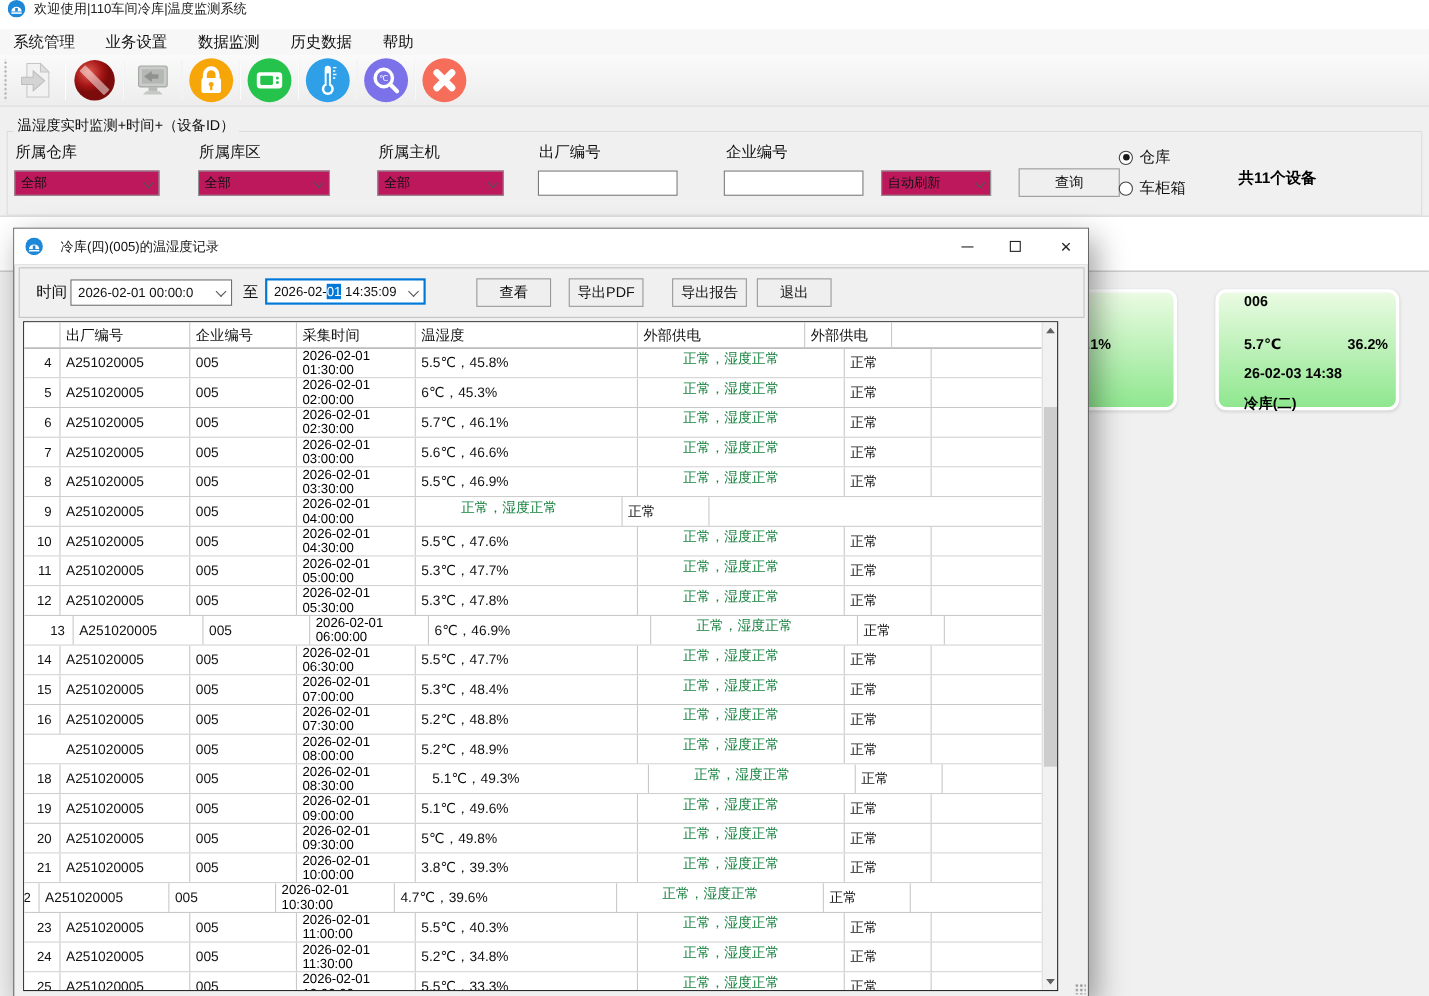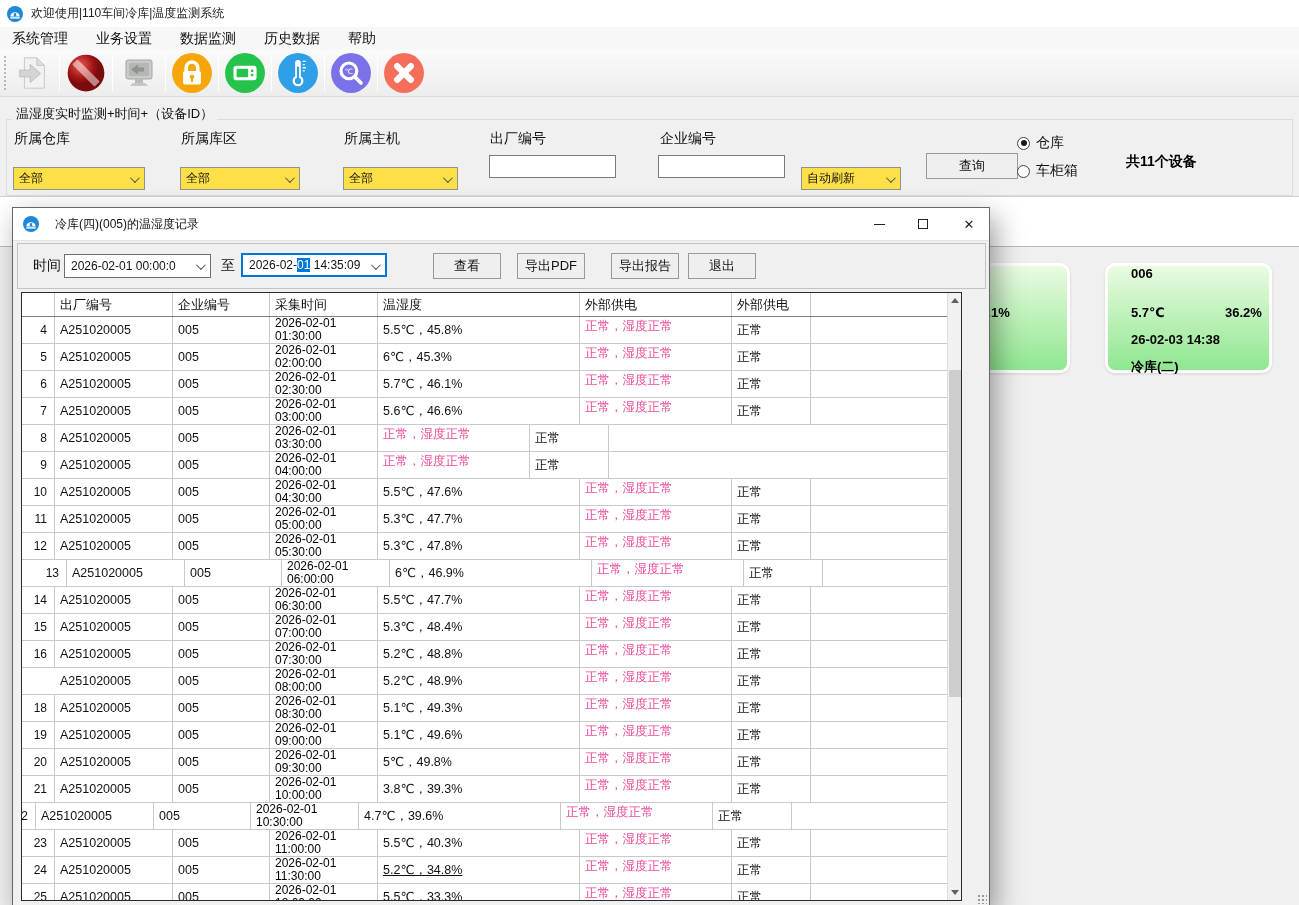--- a/index.html
+++ b/index.html
@@ -1,21 +1,21 @@
 <!DOCTYPE html>
 <html><head>
 <meta charset="utf-8">
 <style>
   * { margin:0; padding:0; box-sizing:border-box; }
   html,body { width:1299px; height:905px; overflow:hidden;
     font-family:"Liberation Sans","DejaVu Sans",sans-serif; background:#f0f0f0; }
 
   
   .titlebar { position:absolute; left:0; top:0; width:1299px; height:27px; background:#ffffff;
-    display:flex; align-items:center; }
+    display:flex; align-items:flex-start; }
   .app-icon { width:16px; height:16px; margin:0 8px 0 7px; flex:0 0 auto; }
   .title-text { font-size:12px; color:#222; }
 
   .menubar { position:absolute; left:0; top:27px; width:1299px; height:23px; background:#f7f7f7;
     display:flex; align-items:center; padding-left:2px; }
   .menu-item { font-size:14px; color:#111; padding:2px 10px; margin-right:8px; cursor:default; }
 
   .toolbar { position:absolute; left:0; top:50px; width:1299px; height:47px;
     background:linear-gradient(#fafafa,#ededed); border-bottom:1px solid #dcdcdc;
     display:flex; align-items:center; }
@@ -24,21 +24,21 @@
     background-size:4px 4px; background-repeat:repeat-y; background-position:center; }
   .tb-item { width:42px; height:42px; margin:0 5px; display:flex; align-items:center; justify-content:center; }
   .tb-sep { width:1px; height:36px; background:#d6d6d6; border-right:1px solid #ffffff; }
 
   
   .filter-box { position:absolute; left:6px; top:119px; width:1287px; height:77px;
     border:1px solid #dcdcdc; }
   .filter-legend { position:absolute; left:12px; top:105px; font-size:13px; color:#111;
     background:#f0f0f0; padding:0 4px; }
   .f-label { position:absolute; font-size:14px; color:#111; top:130px; }
-  .combo { position:absolute; top:167px; height:23px; background:#fde047; border:1px solid #919191;
+  .combo { position:absolute; top:155px; height:23px; background:#be185d; border:1px solid #919191;
     font-size:12px; color:#111; display:flex; align-items:center; padding-left:5px; }
   .combo .chev, .picker .chev { position:absolute; right:7px; top:8px; width:7px; height:7px;
     border-right:1.5px solid #555; border-bottom:1.5px solid #555; transform:rotate(45deg) translateY(-2px); }
   .tfield { position:absolute; top:155px; height:23px; background:#fff; border:1px solid #7a7a7a; }
   .btn { background:#efefef; border:1px solid #999; font-size:13px; color:#111;
     display:flex; align-items:center; justify-content:center; }
   .radio-row { position:absolute; display:flex; align-items:center; font-size:14px; color:#111; }
   .radio { width:13px; height:13px; border:1px solid #444; border-radius:50%; margin-right:6px;
     display:flex; align-items:center; justify-content:center; background:#fff; }
   .radio.sel::after { content:""; width:6px; height:6px; border-radius:50%; background:#1a1a1a; }
@@ -84,21 +84,21 @@
   .g-head { display:flex; height:24px; border-bottom:1px solid #7d7d7d; background:#fff; }
   .g-head .gc { font-size:13px; color:#111; display:flex; align-items:center; padding-left:5px; }
   .g-row { display:flex; height:27px; border-bottom:1px solid #c9c9c9; background:#fff; }
   .gc { border-right:1px solid #c9c9c9; overflow:hidden; flex:0 0 auto; }
   .gc.num { display:flex; align-items:center; justify-content:flex-end; padding-right:7px;
     font-size:12px; color:#111; }
   .gc.txt { display:flex; align-items:center; padding-left:5px; font-size:12.5px; color:#111; }
   .gc.two { font-size:12px; line-height:13px; white-space:pre-line; display:flex; align-items:center;
     padding-left:5px; }
   .gc.topal { display:flex; align-items:flex-start; padding-top:1px; padding-left:5px;
-    font-size:12.5px; color:#ec4899; }
+    font-size:12.5px; color:#15803d;margin-left:36px; }
   .gc.fill { border-right:none; flex:1 1 auto; }
   .vscroll { position:absolute; right:0; top:0; width:14px; height:100%; background:#f1f1f1;
     border-left:1px solid #dcdcdc; }
   .vs-arrow { position:absolute; left:0; width:14px; height:15px; display:flex; align-items:center;
     justify-content:center; }
   .tri-up { width:0; height:0; border-left:4px solid transparent; border-right:4px solid transparent;
     border-bottom:5px solid #606060; }
   .tri-dn { width:0; height:0; border-left:4px solid transparent; border-right:4px solid transparent;
     border-top:5px solid #606060; }
   .vs-thumb { position:absolute; left:1px; width:12px; background:#cdcdcd; }
@@ -365,20 +365,21 @@
           <div class="gc topal" style="width: 152px;">正常，湿度正常</div>
           <div class="gc txt" style="width: 79px;">正常</div>
           <div class="gc fill"></div>
         </div>
         <div class="g-row">
           <div class="gc num" style="width: 33px;">8</div>
           <div class="gc txt" style="width: 118px;">A251020005</div>
           <div class="gc txt" style="width: 97px;">005</div>
           <div class="gc two" style="width: 108px;">2026-02-01
 03:30:00</div>
+          <div class="gc txt" style="width: 202px;">5.5℃，46.9%</div>
           <div class="gc topal" style="width: 152px;">正常，湿度正常</div>
           <div class="gc txt" style="width: 79px;">正常</div>
           <div class="gc fill"></div>
         </div>
         <div class="g-row">
           <div class="gc num" style="width: 33px;">9</div>
           <div class="gc txt" style="width: 118px;">A251020005</div>
           <div class="gc txt" style="width: 97px;">005</div>
           <div class="gc two" style="width: 108px;">2026-02-01
 04:00:00</div>
@@ -473,21 +474,21 @@
           <div class="gc topal" style="width: 152px;">正常，湿度正常</div>
           <div class="gc txt" style="width: 79px;">正常</div>
           <div class="gc fill"></div>
         </div>
         <div class="g-row">
           <div class="gc num" style="width: 33px;">18</div>
           <div class="gc txt" style="width: 118px;">A251020005</div>
           <div class="gc txt" style="width: 97px;">005</div>
           <div class="gc two" style="width: 108px;">2026-02-01
 08:30:00</div>
-          <div class="gc txt" style="width: 202px;">5.1℃，49.3%</div>
+          <div class="gc txt" style="width: 202px; margin-left: 10px;">5.1℃，49.3%</div>
           <div class="gc topal" style="width: 152px;">正常，湿度正常</div>
           <div class="gc txt" style="width: 79px;">正常</div>
           <div class="gc fill"></div>
         </div>
         <div class="g-row">
           <div class="gc num" style="width: 33px;">19</div>
           <div class="gc txt" style="width: 118px;">A251020005</div>
           <div class="gc txt" style="width: 97px;">005</div>
           <div class="gc two" style="width: 108px;">2026-02-01
 09:00:00</div>
@@ -539,21 +540,21 @@
           <div class="gc topal" style="width: 152px;">正常，湿度正常</div>
           <div class="gc txt" style="width: 79px;">正常</div>
           <div class="gc fill"></div>
         </div>
         <div class="g-row">
           <div class="gc num" style="width: 33px;">24</div>
           <div class="gc txt" style="width: 118px;">A251020005</div>
           <div class="gc txt" style="width: 97px;">005</div>
           <div class="gc two" style="width: 108px;">2026-02-01
 11:30:00</div>
-          <div class="gc txt" style="width: 202px; text-decoration: underline;">5.2℃，34.8%</div>
+          <div class="gc txt" style="width: 202px;">5.2℃，34.8%</div>
           <div class="gc topal" style="width: 152px;">正常，湿度正常</div>
           <div class="gc txt" style="width: 79px;">正常</div>
           <div class="gc fill"></div>
         </div>
         <div class="g-row">
           <div class="gc num" style="width: 33px;">25</div>
           <div class="gc txt" style="width: 118px;">A251020005</div>
           <div class="gc txt" style="width: 97px;">005</div>
           <div class="gc two" style="width: 108px;">2026-02-01
 12:00:00</div>

